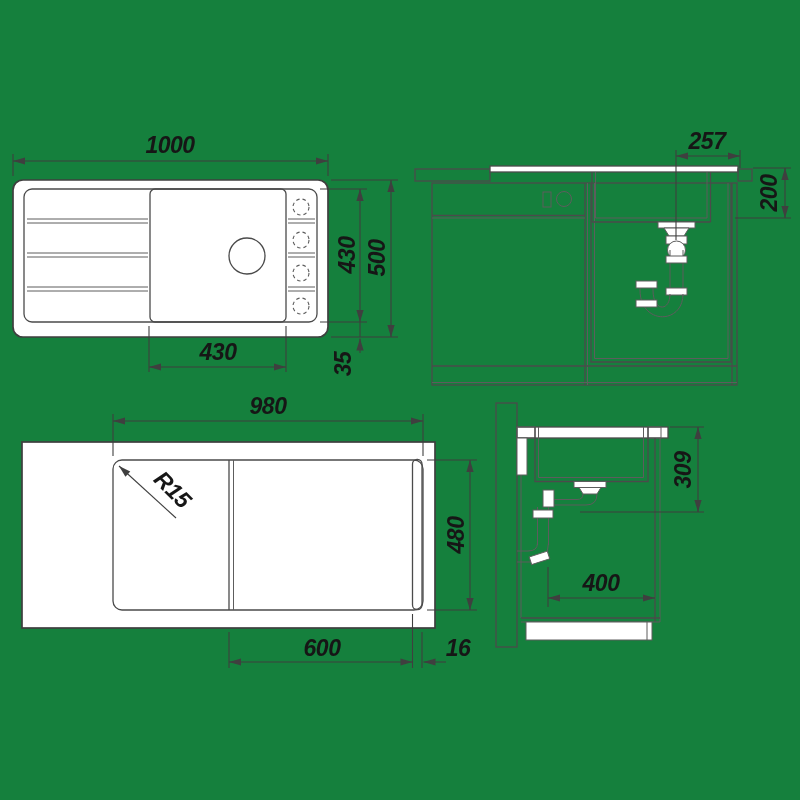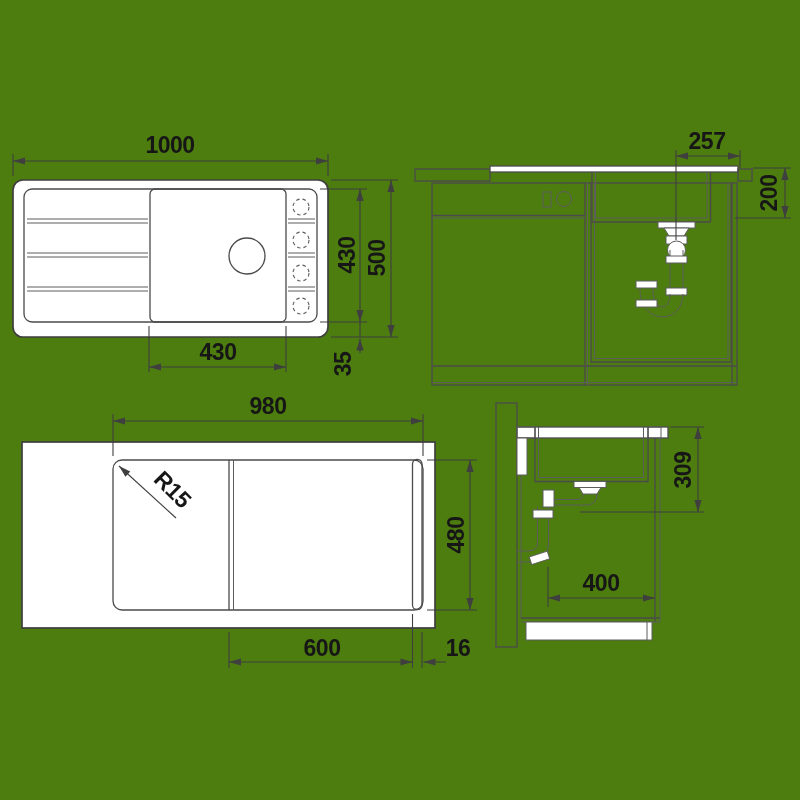--- a/index.html
+++ b/index.html
@@ -1,17 +1,17 @@
 <!DOCTYPE html>
 <html><head>
 <meta charset="utf-8">
 <style>
   html,body{margin:0;padding:0;background:#ffffff;}
-  .canvas{position:relative;width:800px;height:800px;background:#4d7c0f;overflow:hidden;
-          font-family:"Liberation Sans", sans-serif;}
+  .canvas{position:relative;width:800px;height:800px;background:#15803d;overflow:hidden;
+          font-family:"Liberation Sans", sans-serif;font-style:italic;}
   svg{position:absolute;left:0;top:0;}
   .ln{stroke:#4b4b4b;stroke-width:1.3;fill:none;}
   .ln-heavy{stroke:#3f3f3f;stroke-width:1.7;fill:none;}
   .ln-thin{stroke:#5d5d5d;stroke-width:1;fill:none;}
   .dash{stroke:#5d5d5d;stroke-width:1.1;fill:none;stroke-dasharray:3.5,3;}
   .dim{stroke:#3f3f3f;stroke-width:1.1;fill:none;}
   .fillw{fill:#ffffff;}
   .dimtxt{font-family:"Liberation Sans", sans-serif;font-weight:bold;font-size:23px;
           fill:#161616;letter-spacing:-0.5px;}
 </style>

